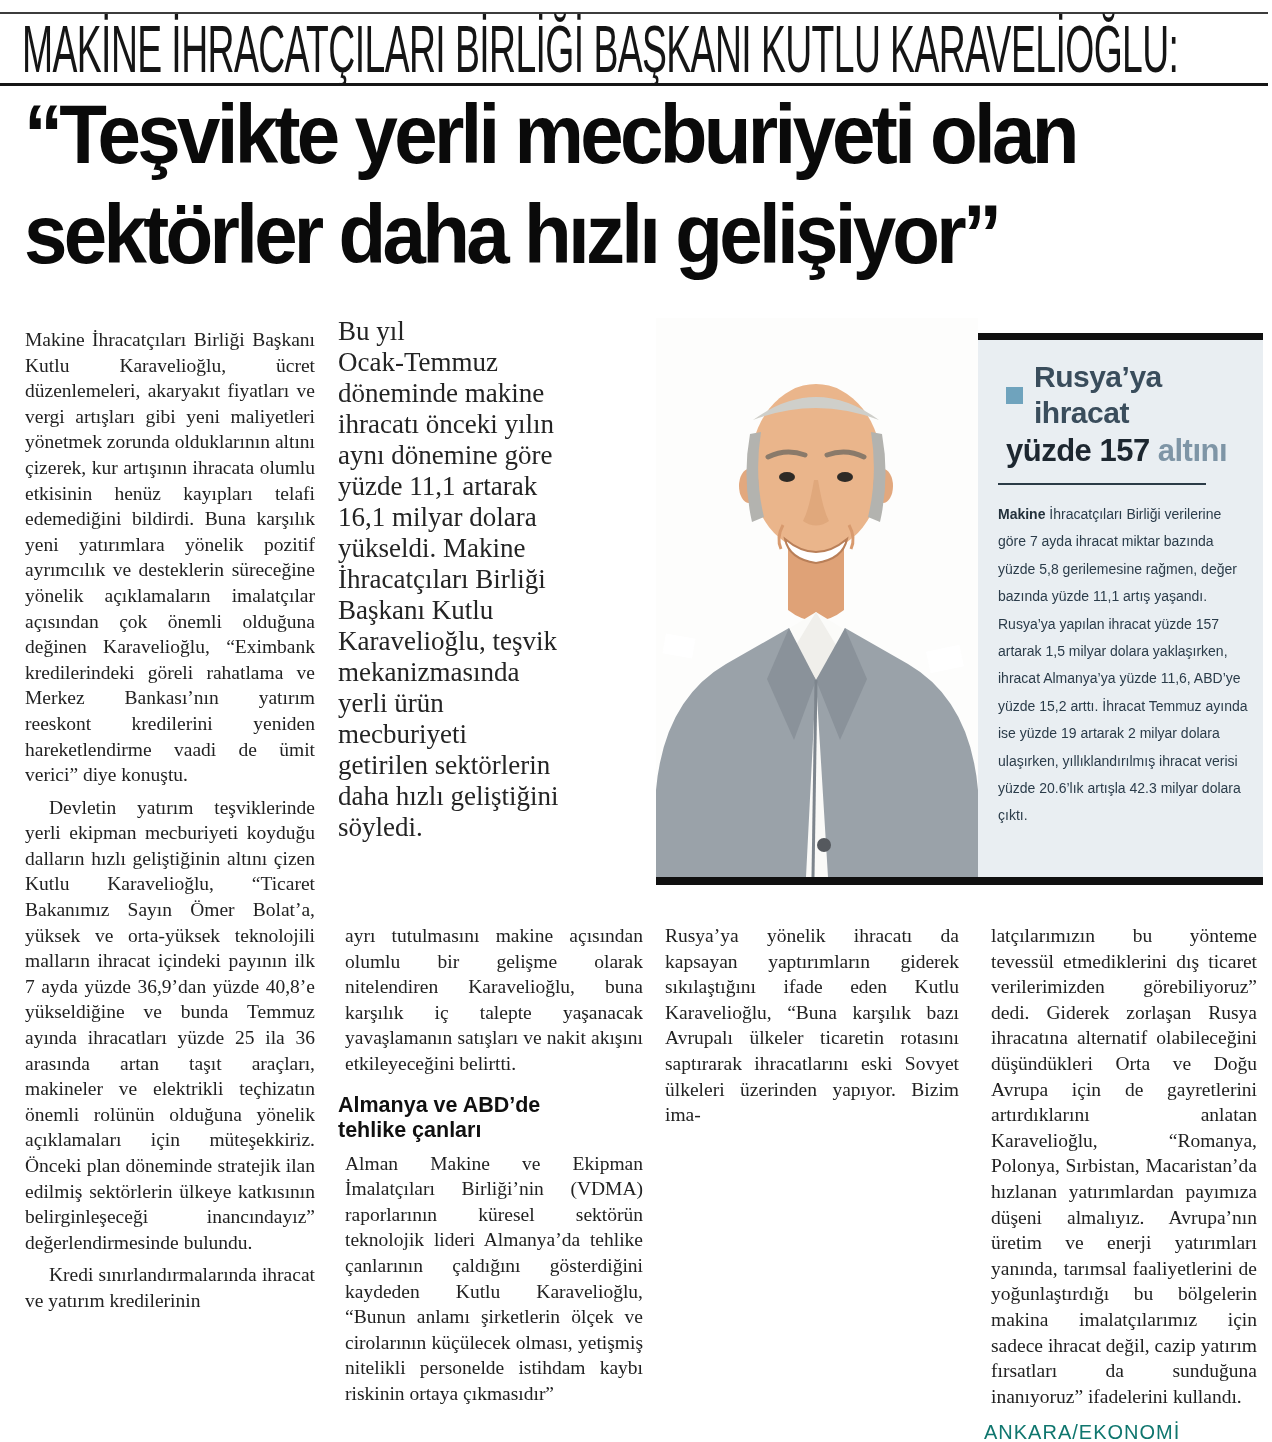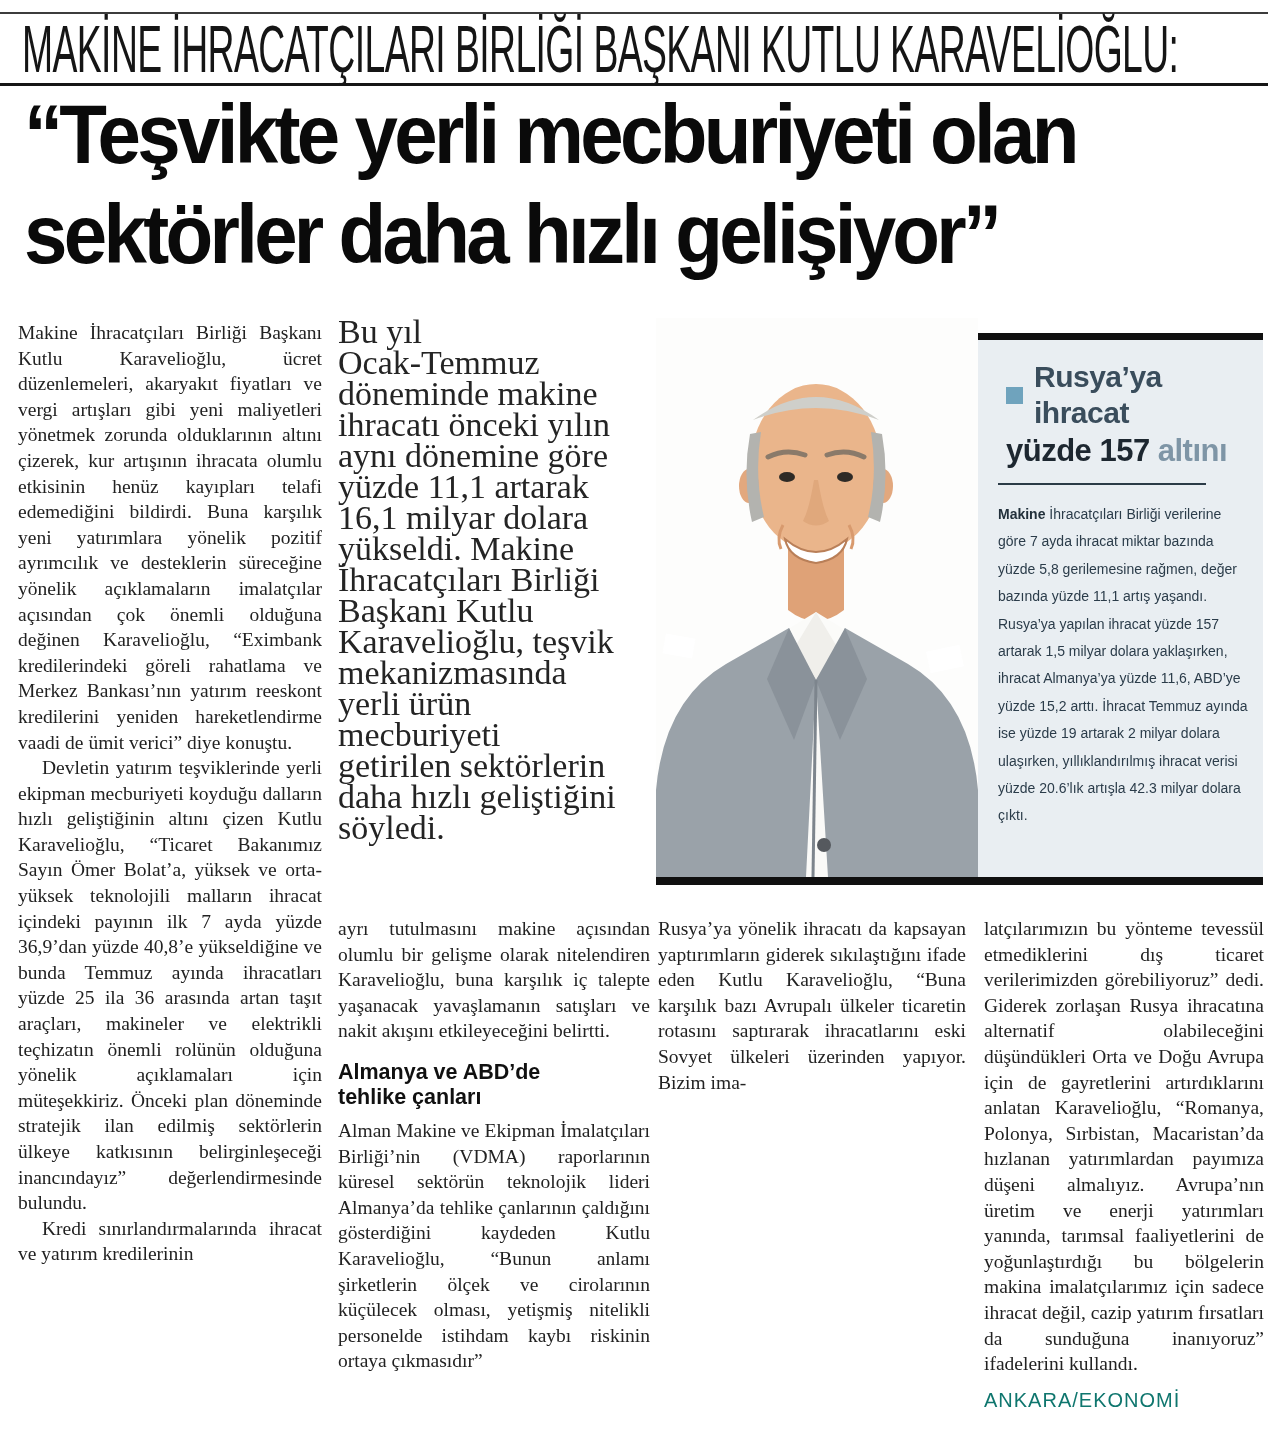--- a/index.html
+++ b/index.html
@@ -41,21 +41,21 @@
     font-size:84px;
     line-height:100px;
     letter-spacing:-4px;
     color:#0a0a0a;
     white-space:pre-line;
     transform:scaleX(0.93);
     transform-origin:left top;
   }
   
   .bodytext p{
-    margin:0;
+    margin:7px;
     font-size:19.5px;
     line-height:25.6px;
     text-align:justify;
     color:#222222;
   }
   .bodytext p.indent{text-indent:24px;}
   .colA{position:absolute;left:18px;top:320px;width:304px;height:1120px;overflow:hidden;}
   .colB{position:absolute;left:338px;top:916px;width:312px;height:526px;overflow:hidden;}
   .colC{position:absolute;left:658px;top:916px;width:308px;height:526px;overflow:hidden;}
   .colD{position:absolute;left:984px;top:916px;width:280px;height:526px;overflow:hidden;}
@@ -64,21 +64,21 @@
     font-family:Liberation Sans, sans-serif;
     font-weight:700;
     font-size:21.5px;
     line-height:25px;
     color:#101010;
     white-space:pre-line;
     text-align:left;
   }
   .intro{
     position:absolute;left:338px;top:316px;width:316px;height:540px;
-    font-size:34px;
+    font-size:27px;
     line-height:31px;
     color:#242424;
     white-space:pre-line;
     overflow:hidden;
   }
   .byline{
     margin-top:12px;
     font-family:"Liberation Sans","DejaVu Sans",sans-serif;
     font-size:20px;
     letter-spacing:1px;

